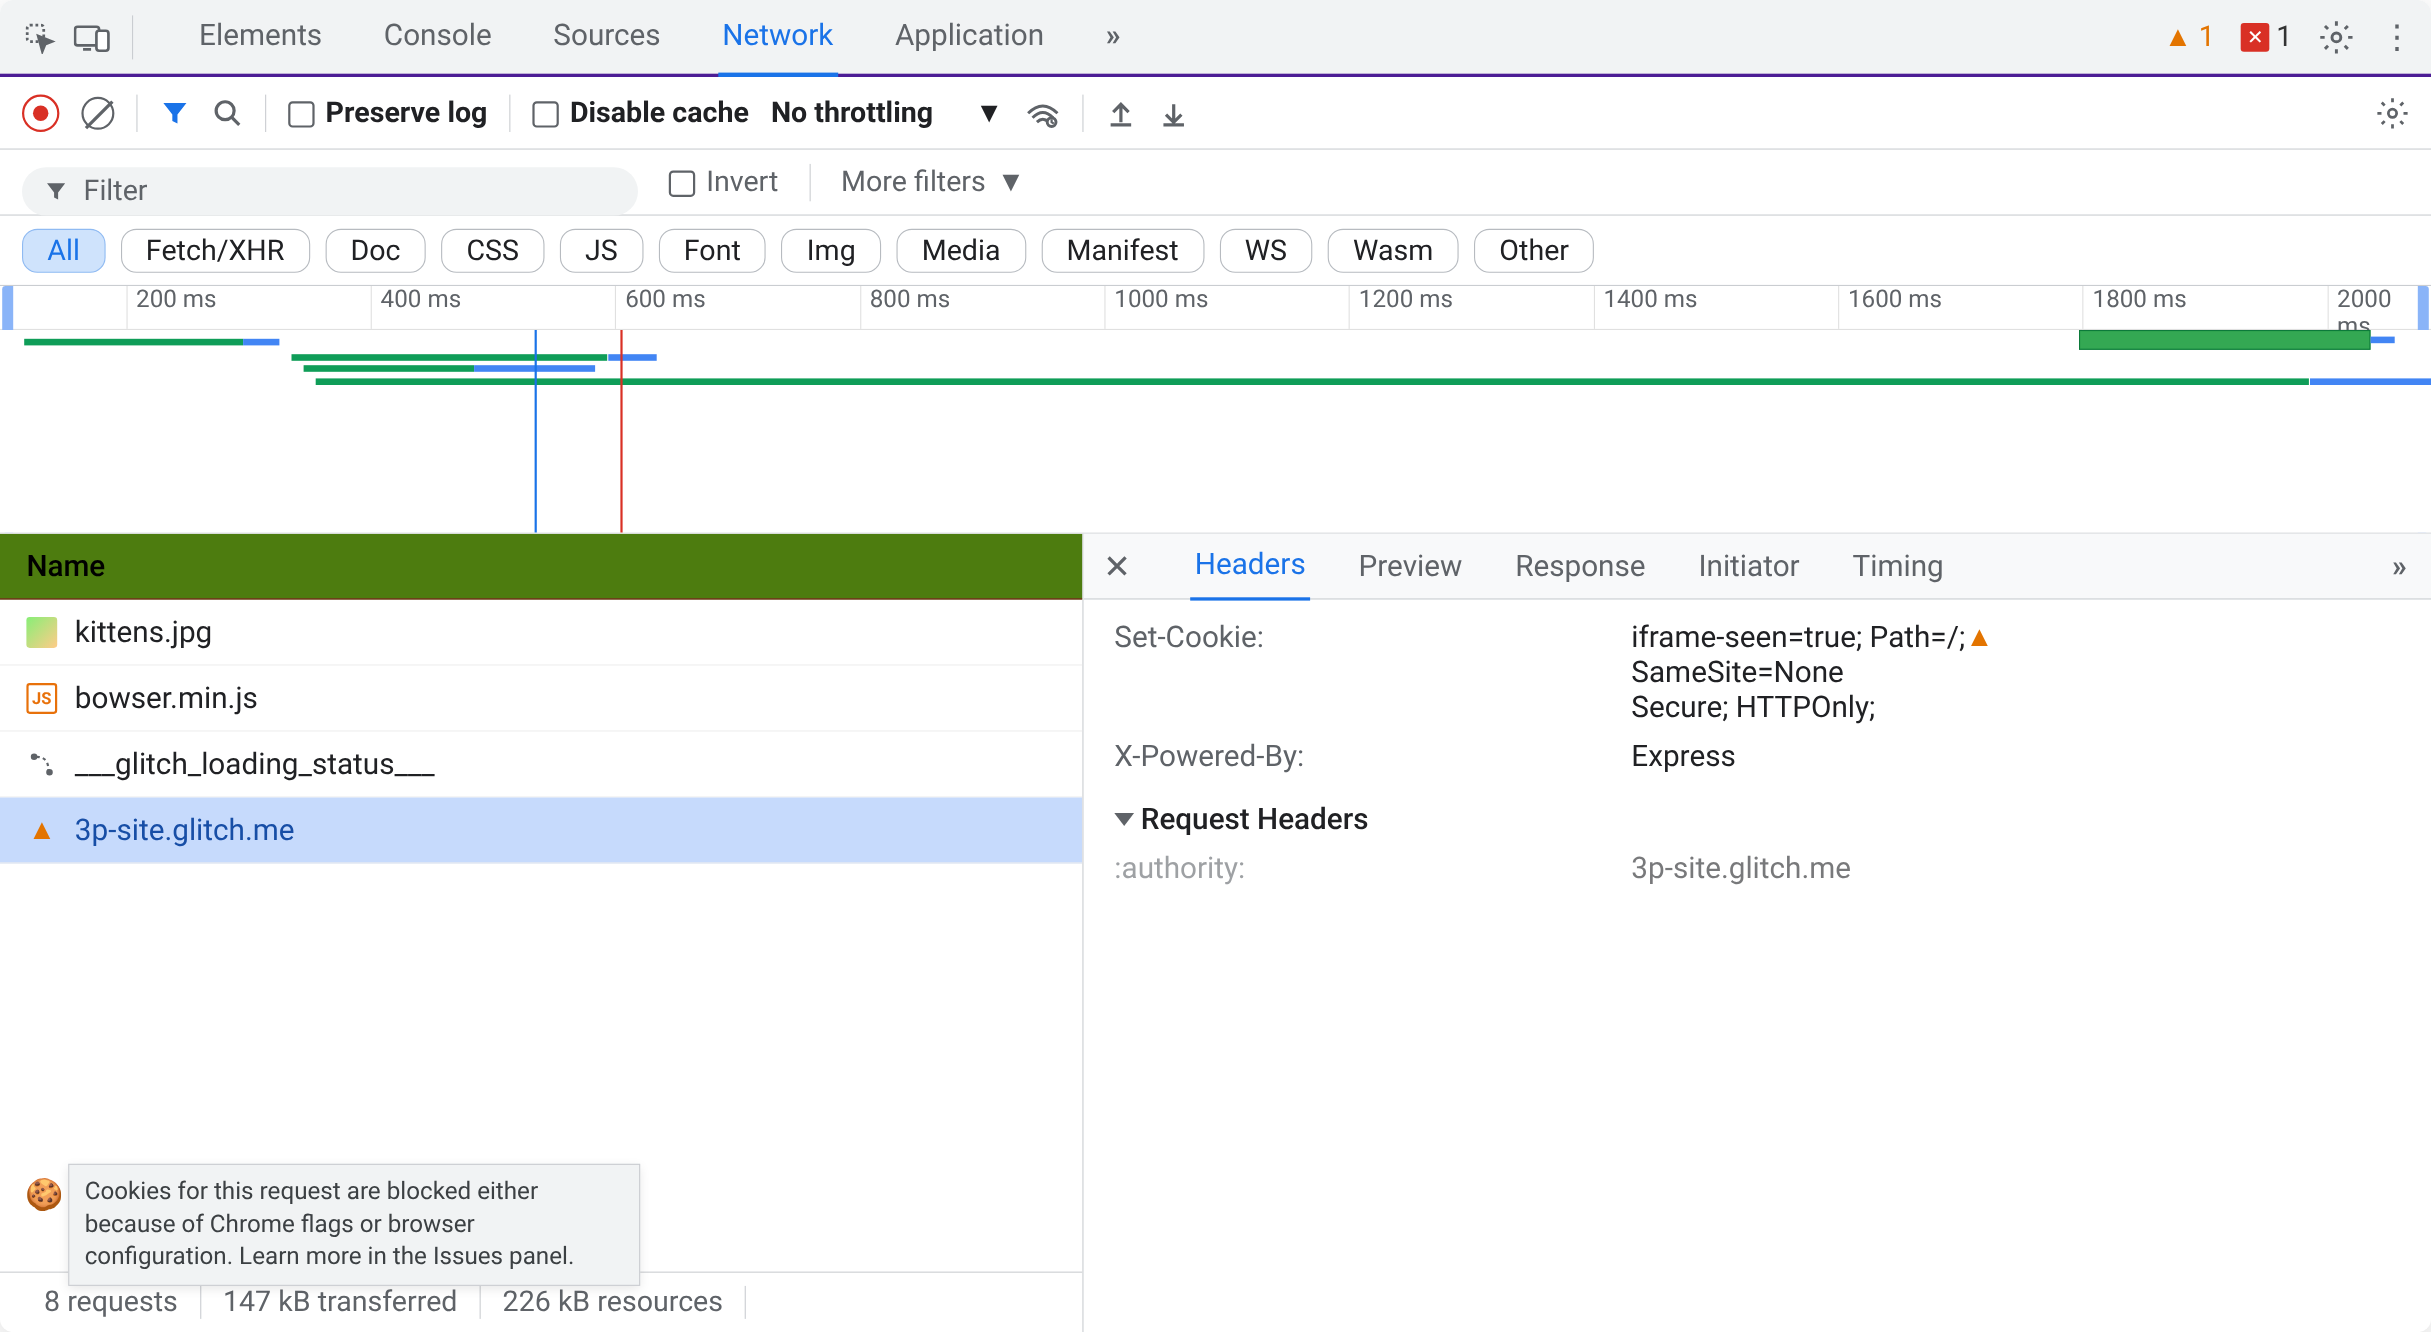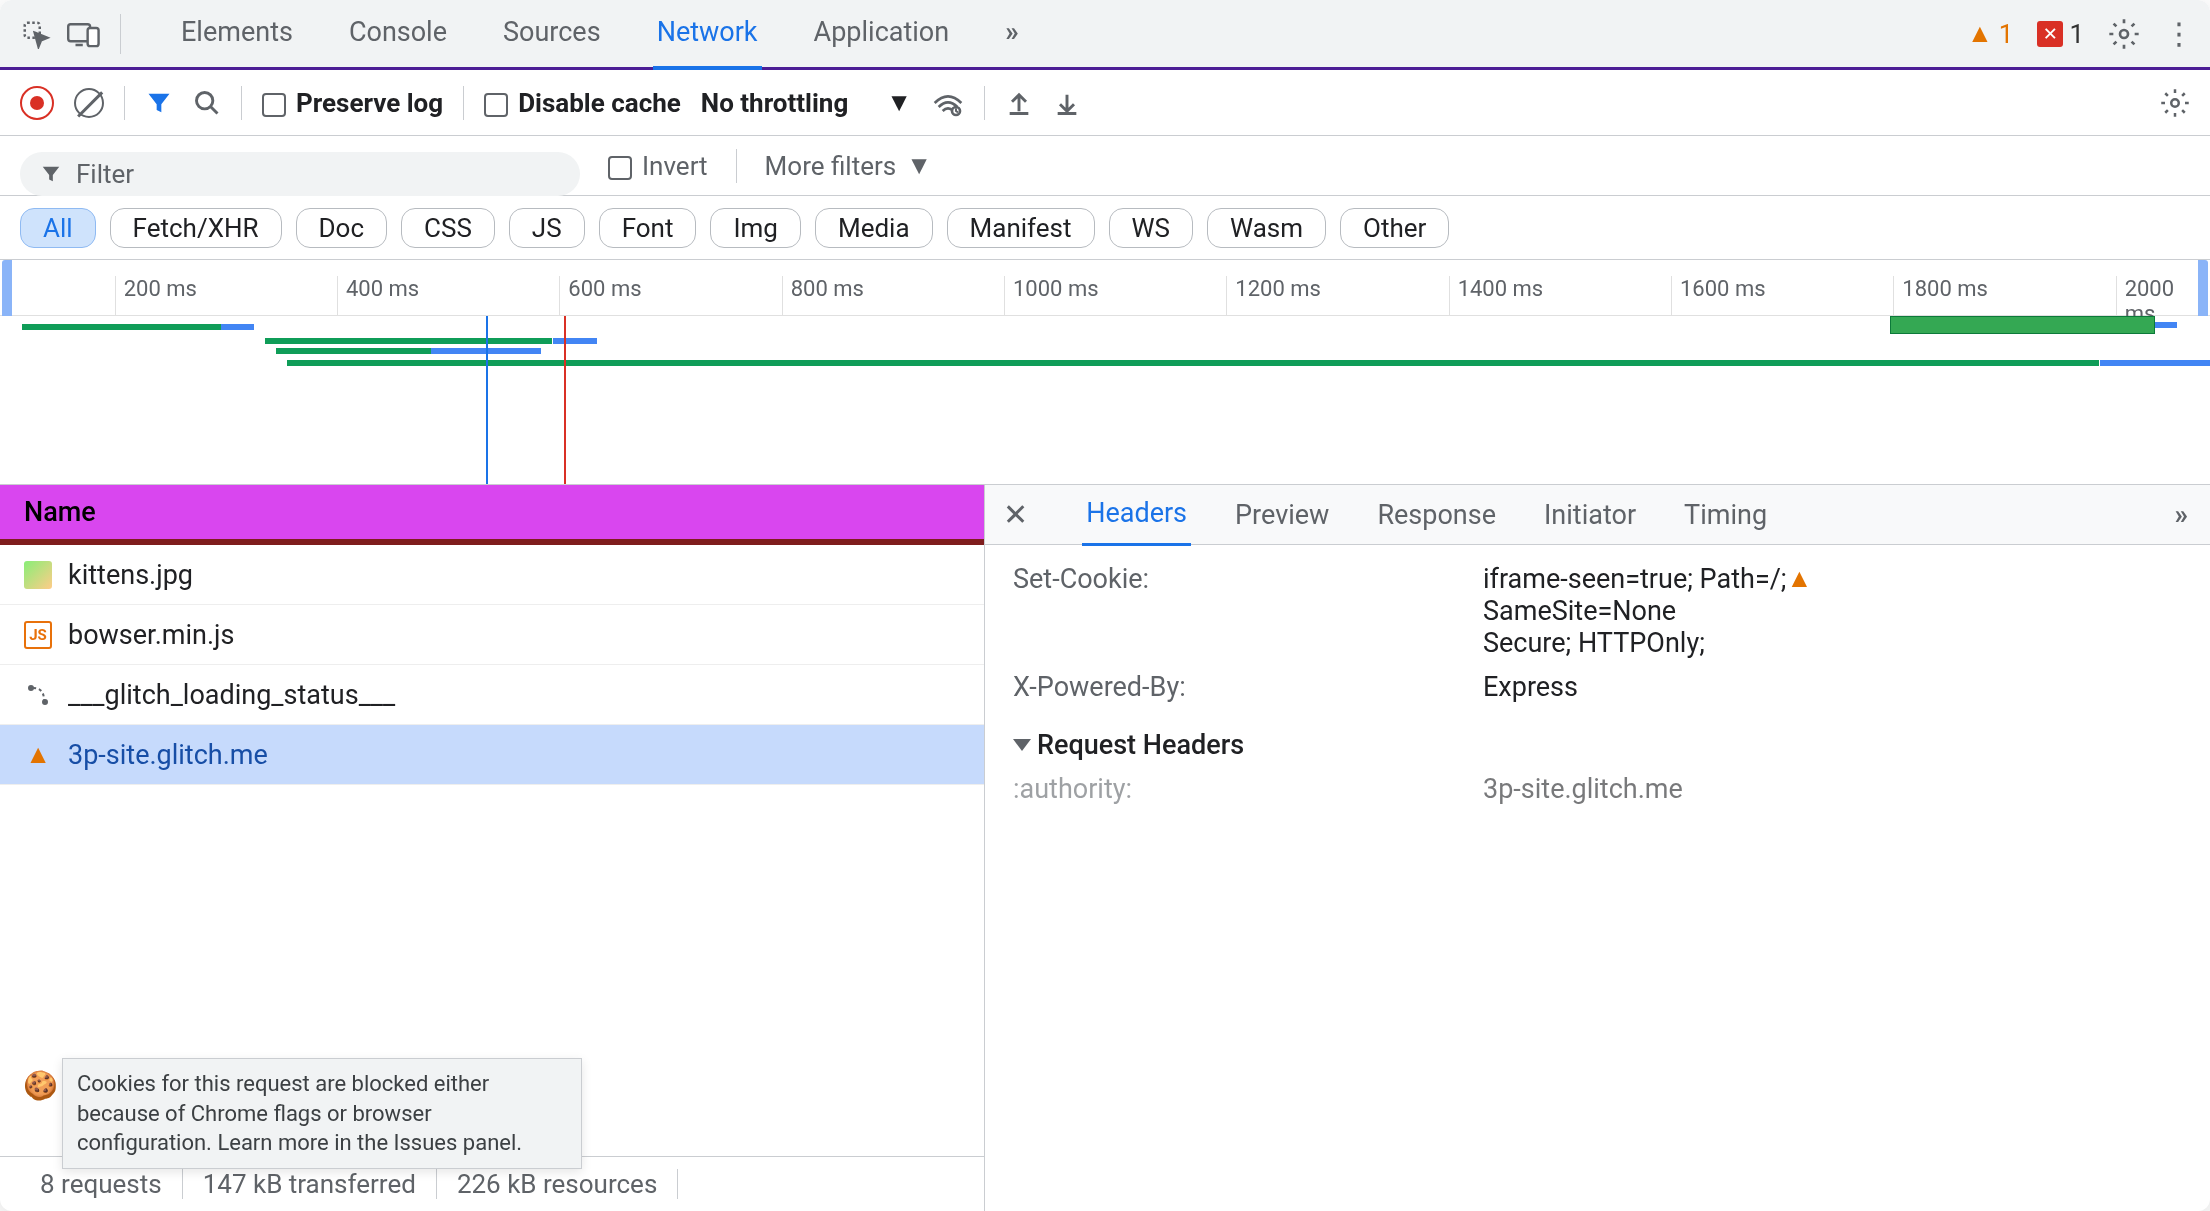--- a/index.html
+++ b/index.html
@@ -156,21 +156,20 @@
     border-bottom: 1px solid #cacdd1;
     position:relative;
     overflow:hidden;
   }
   .ov-ticks {
     height:40px;
     display:flex;
     font-size:22px;
     color:#5f6368;
     border-bottom: 1px solid #e0e0e0;
-    margin-top: 16px;
   }
   .ov-tick { flex:1; text-align:left; padding-left:8px; border-left:1px solid #e0e0e0; }
   .ov-tick:first-child { border-left:none; }
   .ov-body { position:relative; height:185px; background:#fff;}
   .ov-bar { position:absolute; height:6px; }
   .green { background:#0f9d58; }
   .blue { background:#4285f4; }
   .green-thick { background:#34a853; height:18px; border:1px solid #0c7a3a;}
   .vline { position:absolute; top:0; bottom:0; width:2px;}
   .vblue { background:#1a73e8; }
@@ -180,25 +179,25 @@
 
   
   .split { flex:1; display:flex; overflow:hidden;}
   .left-pane {
     width: 985px;
     border-right:1px solid #cacdd1;
     display:flex; flex-direction:column;
     overflow:hidden;
   }
   .name-header {
-    height:60px; border-bottom:6px solid #7f1d1d;
+    height:60px; border-bottom:1px solid #7f1d1d;
     display:flex; align-items:center;
     padding: 0 24px;
     font-size:27px; font-weight:500;
-    background:#d946ef;
+    background:#4d7c0f;
   }
   .req-list { flex:1; overflow:hidden;}
   .req-row {
     height:60px; display:flex; align-items:center;
     padding:0 24px; gap:16px;
     font-size:27px; color:#202124;
     border-bottom:1px solid #eee;
     cursor:pointer;
   }
   .req-row.selected { background:#c6dafc; color:#174ea6;}

